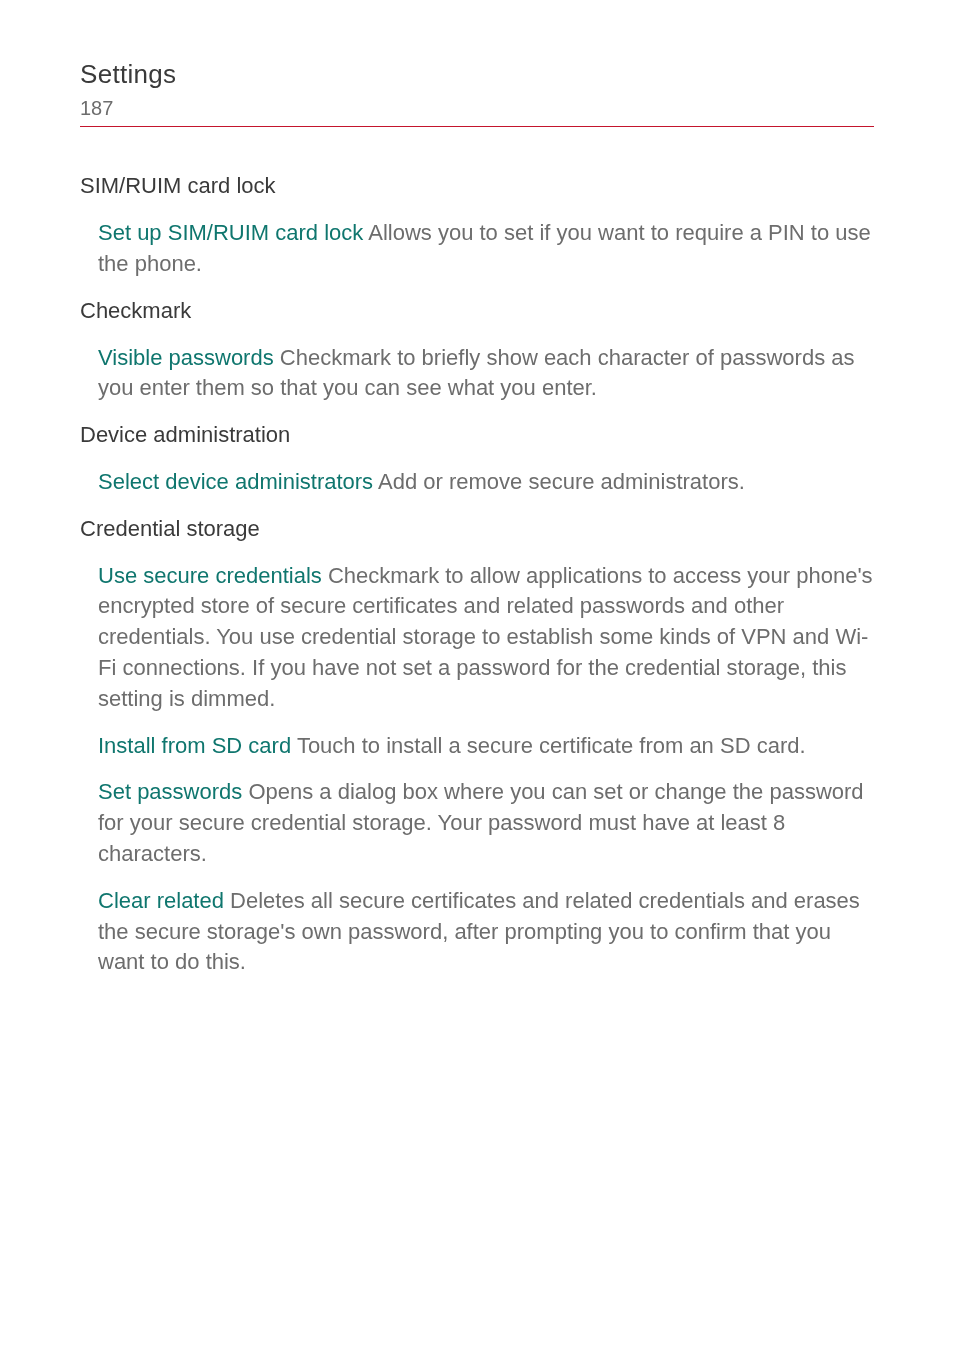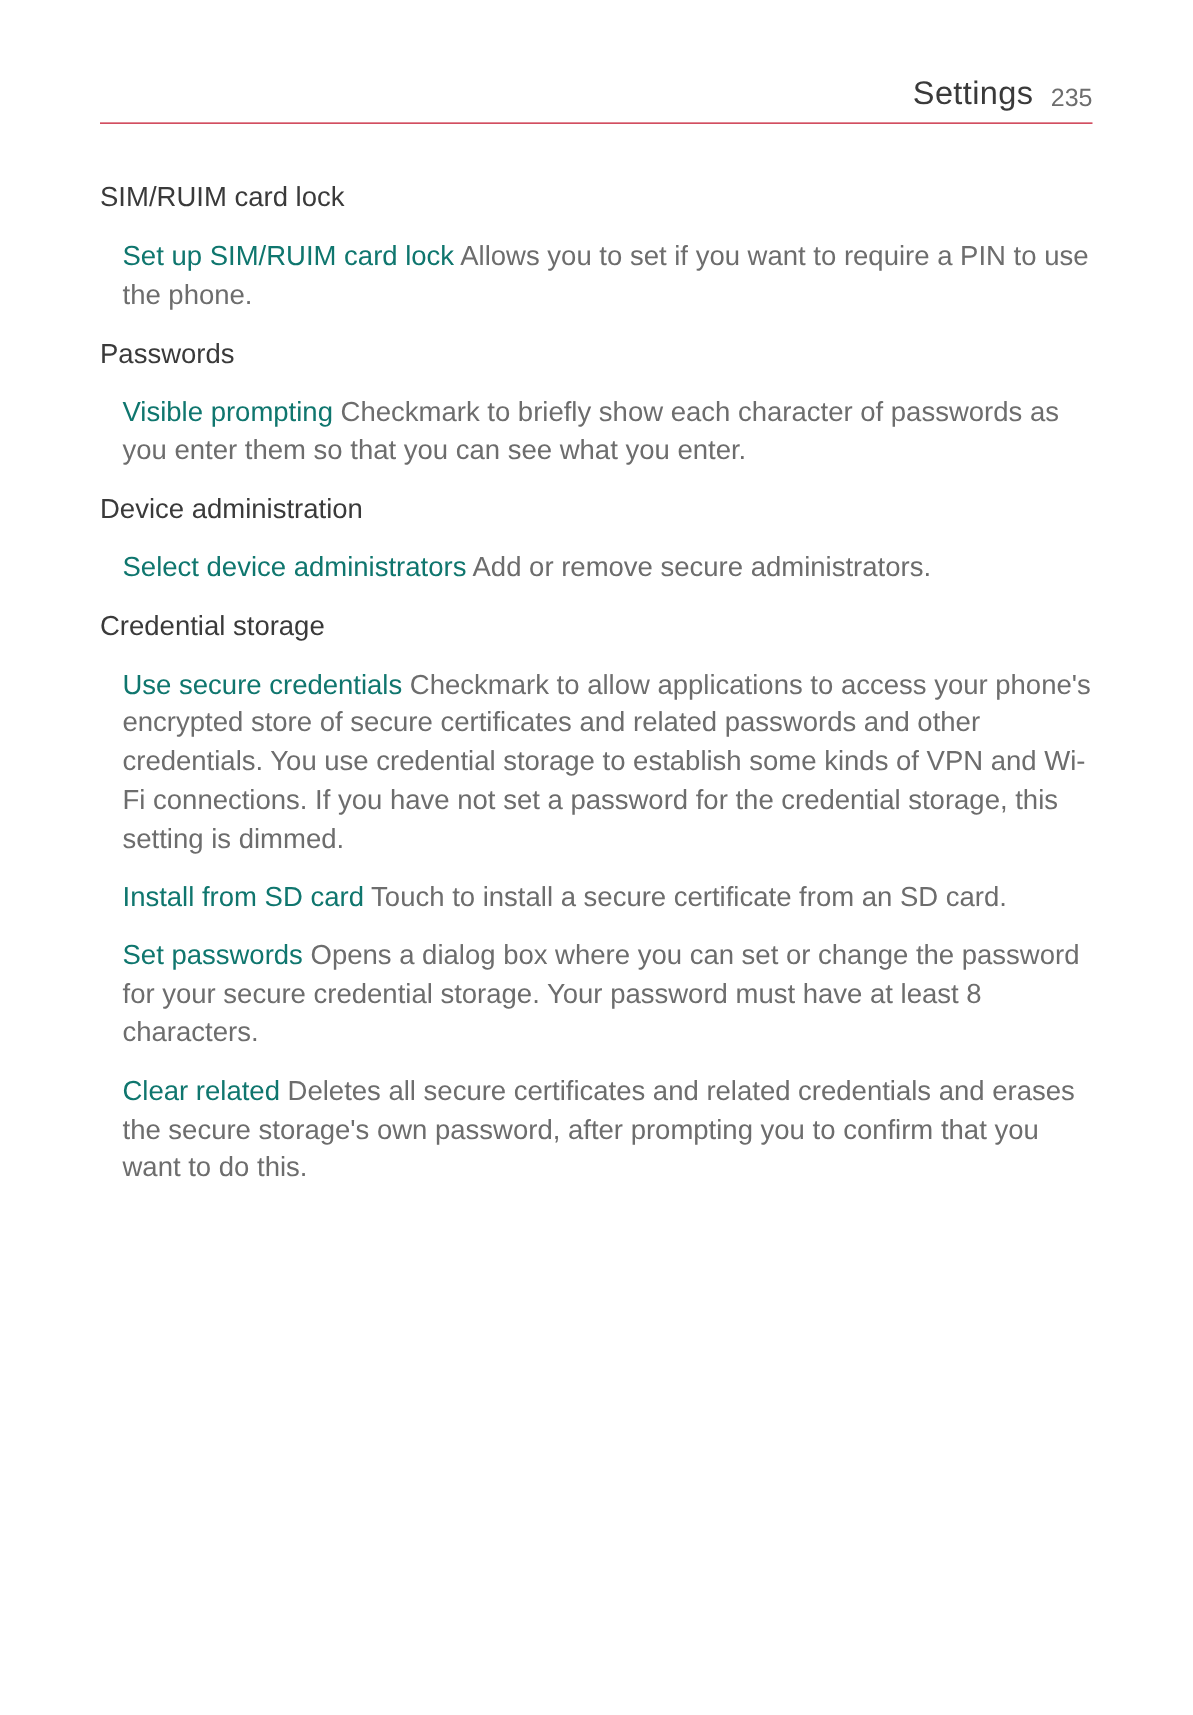--- a/index.html
+++ b/index.html
@@ -1,18 +1,19 @@
 <!DOCTYPE html>
 <html><head>
   <meta charset="utf-8">
   <style>
     * {
       margin: 0;
       padding: 0;
       box-sizing: border-box;
+      flex-direction: column;
     }
     body {
       width: 954px;
       height: 1372px;
       background: #ffffff;
       font-family: "Helvetica Neue", Helvetica, Arial, sans-serif;
       padding: 56px 80px 60px 80px;
       color: #6d6d6d;
       font-size: 22px;
       line-height: 1.4;
@@ -58,31 +59,31 @@
     .term {
       color: #0f766e;
       font-weight: 400;
     }
   </style>
 </head>
 <body>
 
 <div class="header">
   <span class="header-title">Settings</span>
-  <span class="header-pagenum">235</span>
+  <span class="header-pagenum">187</span>
 </div>
 
 <div class="section-heading first-heading">SIM/RUIM card lock</div>
 <p class="body-para">
   <span class="term">Set up SIM/RUIM card lock</span><span> Allows you to set if you want to require a PIN to use the phone.</span>
 </p>
 
-<div class="section-heading">Passwords</div>
+<div class="section-heading">Checkmark</div>
 <p class="body-para">
-  <span class="term">Visible prompting</span><span> Checkmark to briefly show each character of passwords as you enter them so that you can see what you enter.</span>
+  <span class="term">Visible passwords</span><span> Checkmark to briefly show each character of passwords as you enter them so that you can see what you enter.</span>
 </p>
 
 <div class="section-heading">Device administration</div>
 <p class="body-para">
   <span class="term">Select device administrators</span><span> Add or remove secure administrators.</span>
 </p>
 
 <div class="section-heading">Credential storage</div>
 <p class="body-para">
   <span class="term">Use secure credentials</span><span> Checkmark to allow applications to access your phone's encrypted store of secure certificates and related passwords and other credentials. You use credential storage to establish some kinds of VPN and Wi-Fi connections. If you have not set a password for the credential storage, this setting is dimmed.</span>

